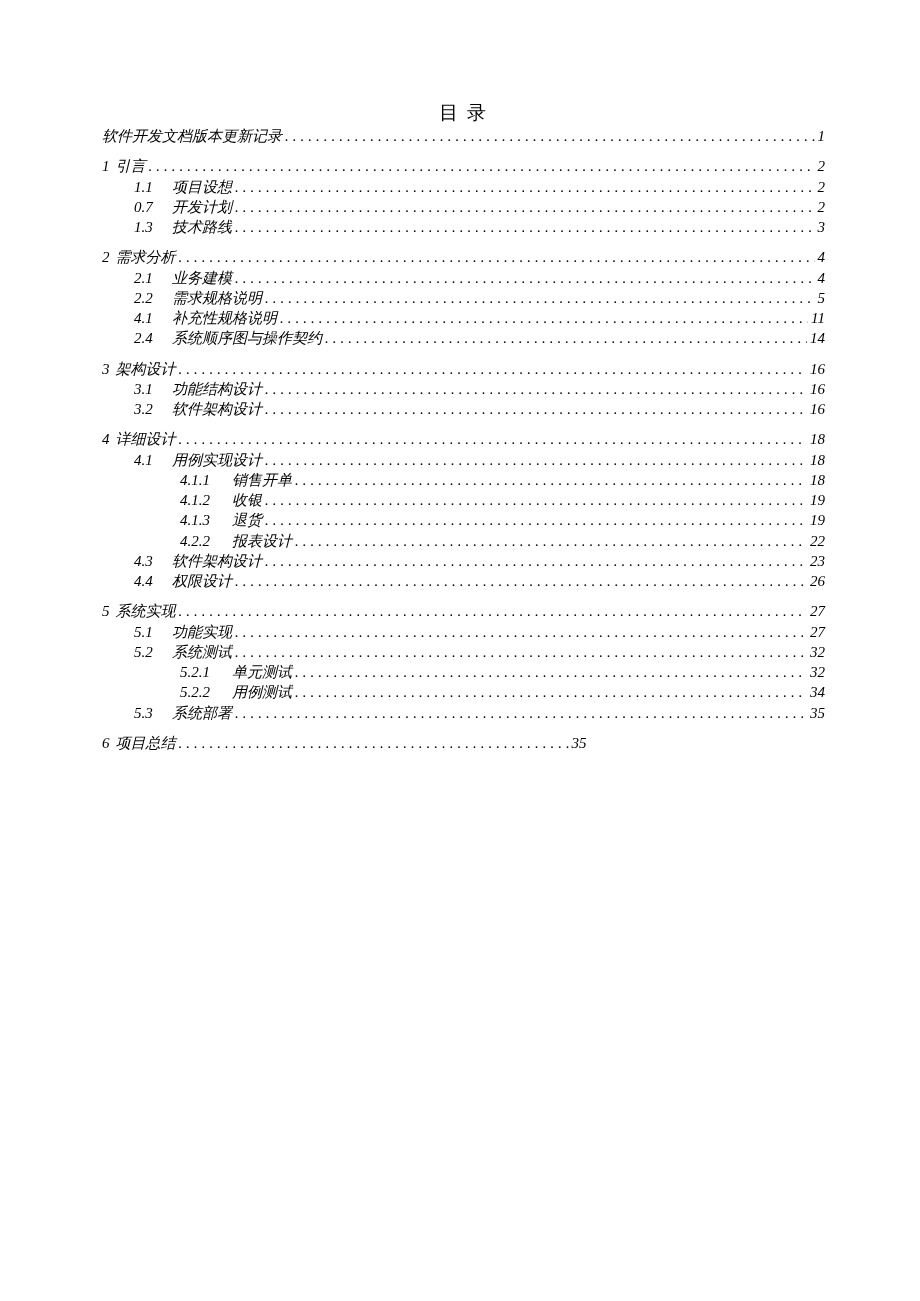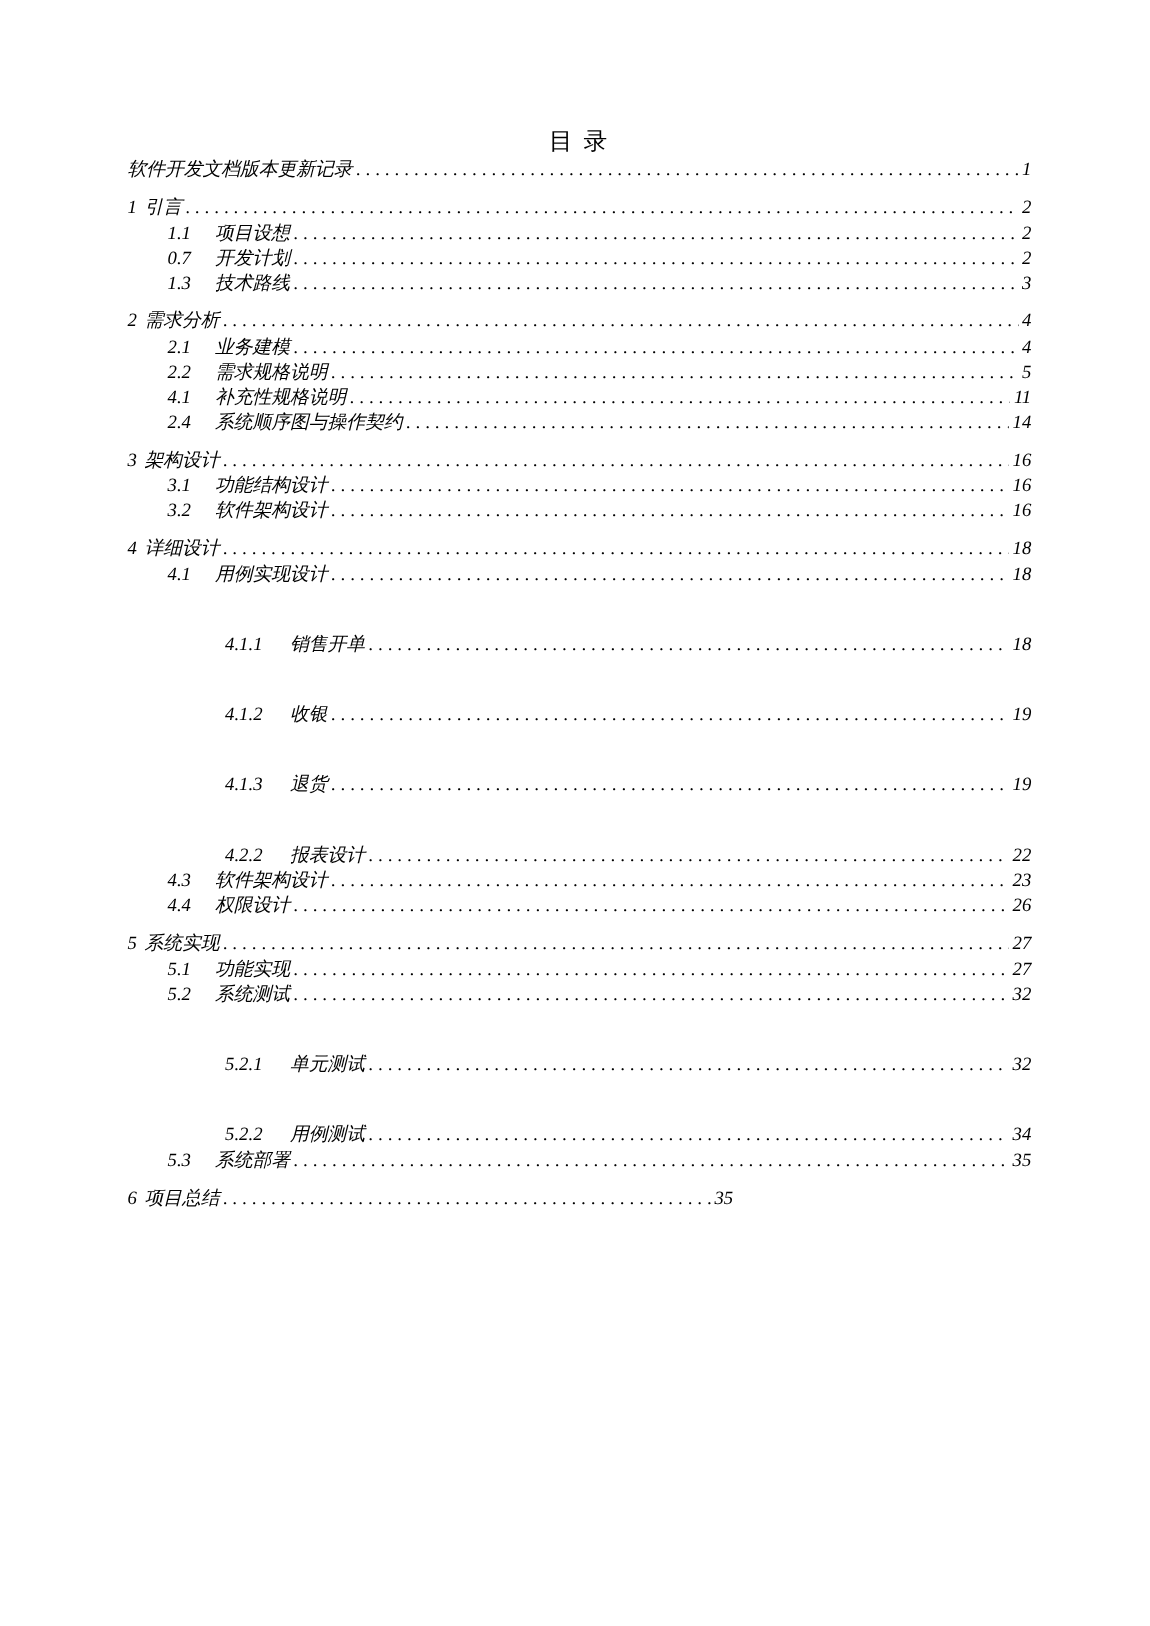--- a/index.html
+++ b/index.html
@@ -30,21 +30,21 @@
       overflow: hidden;
       letter-spacing: 4px;
       margin: 0 3px;
     }
     .toc-dots::after {
       content: "........................................................................................................................................................";
     }
     .toc-page { flex: 0 0 auto; }
     .group { margin-bottom: 10px; }
     .indent-1 { padding-left: 32px; }
-    .indent-2 { padding-left: 78px; margin-top: 36px; }
+    .indent-2 { padding-left: 78px; }
     .num { display: inline-block; }
     .num-l1 { margin-right: 6px; }
     .num-l2 { min-width: 38px; }
     .num-l3 { min-width: 52px; }
     .short .toc-dots { flex: 0 0 auto; width: 390px; }
     .short { justify-content: flex-start; }
   </style>
 </head>
 <body>
 

